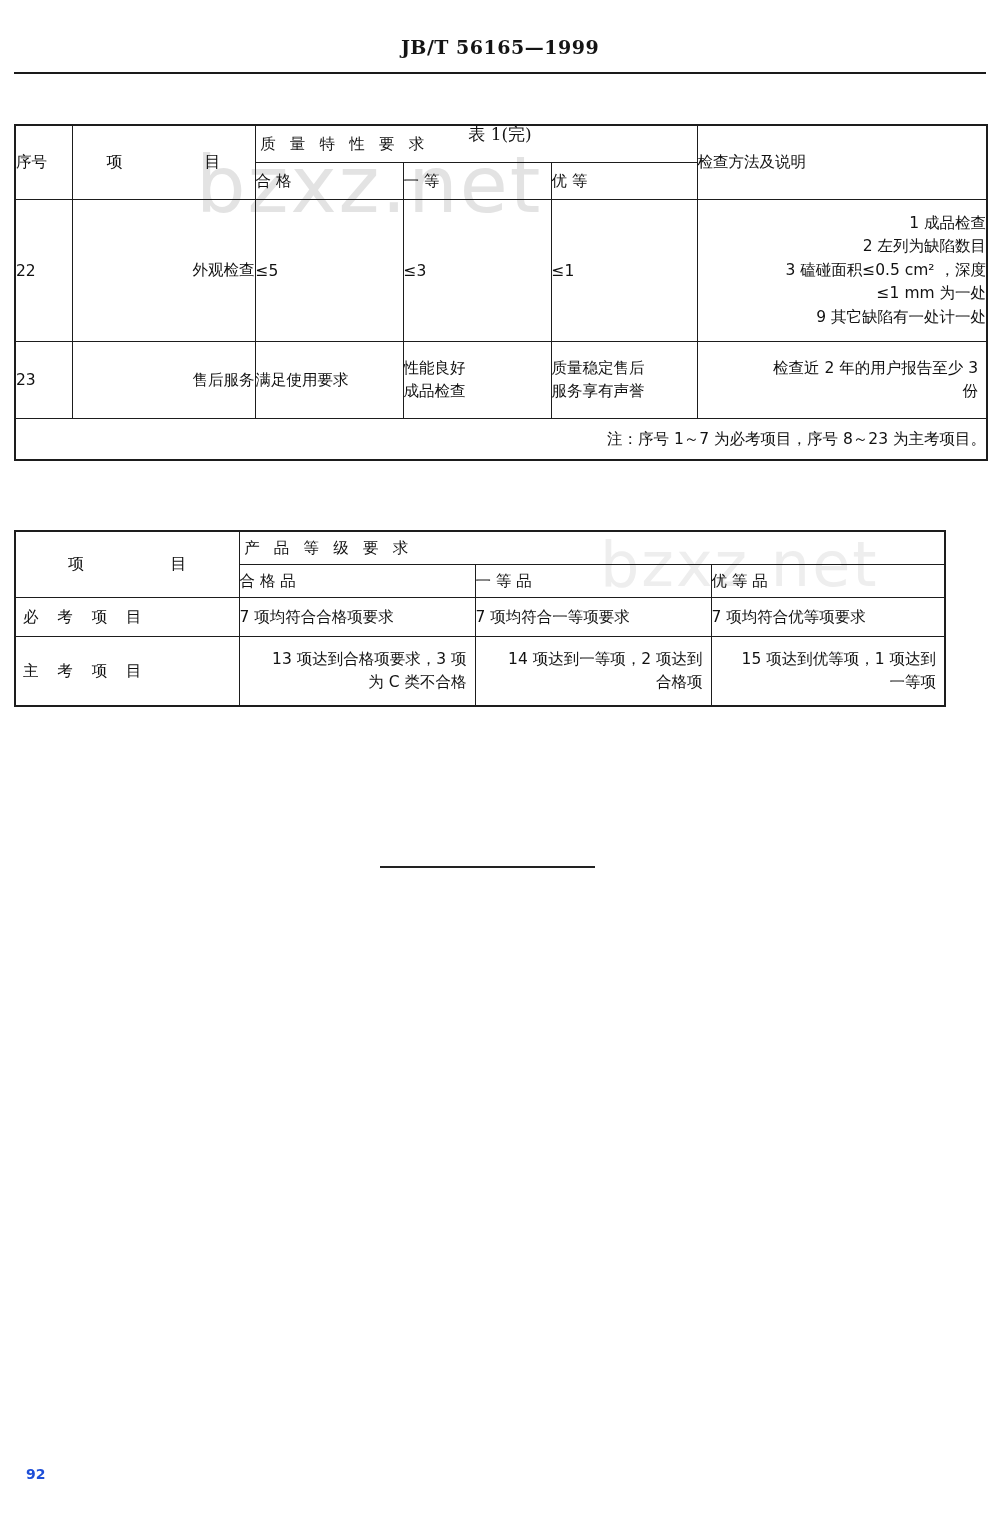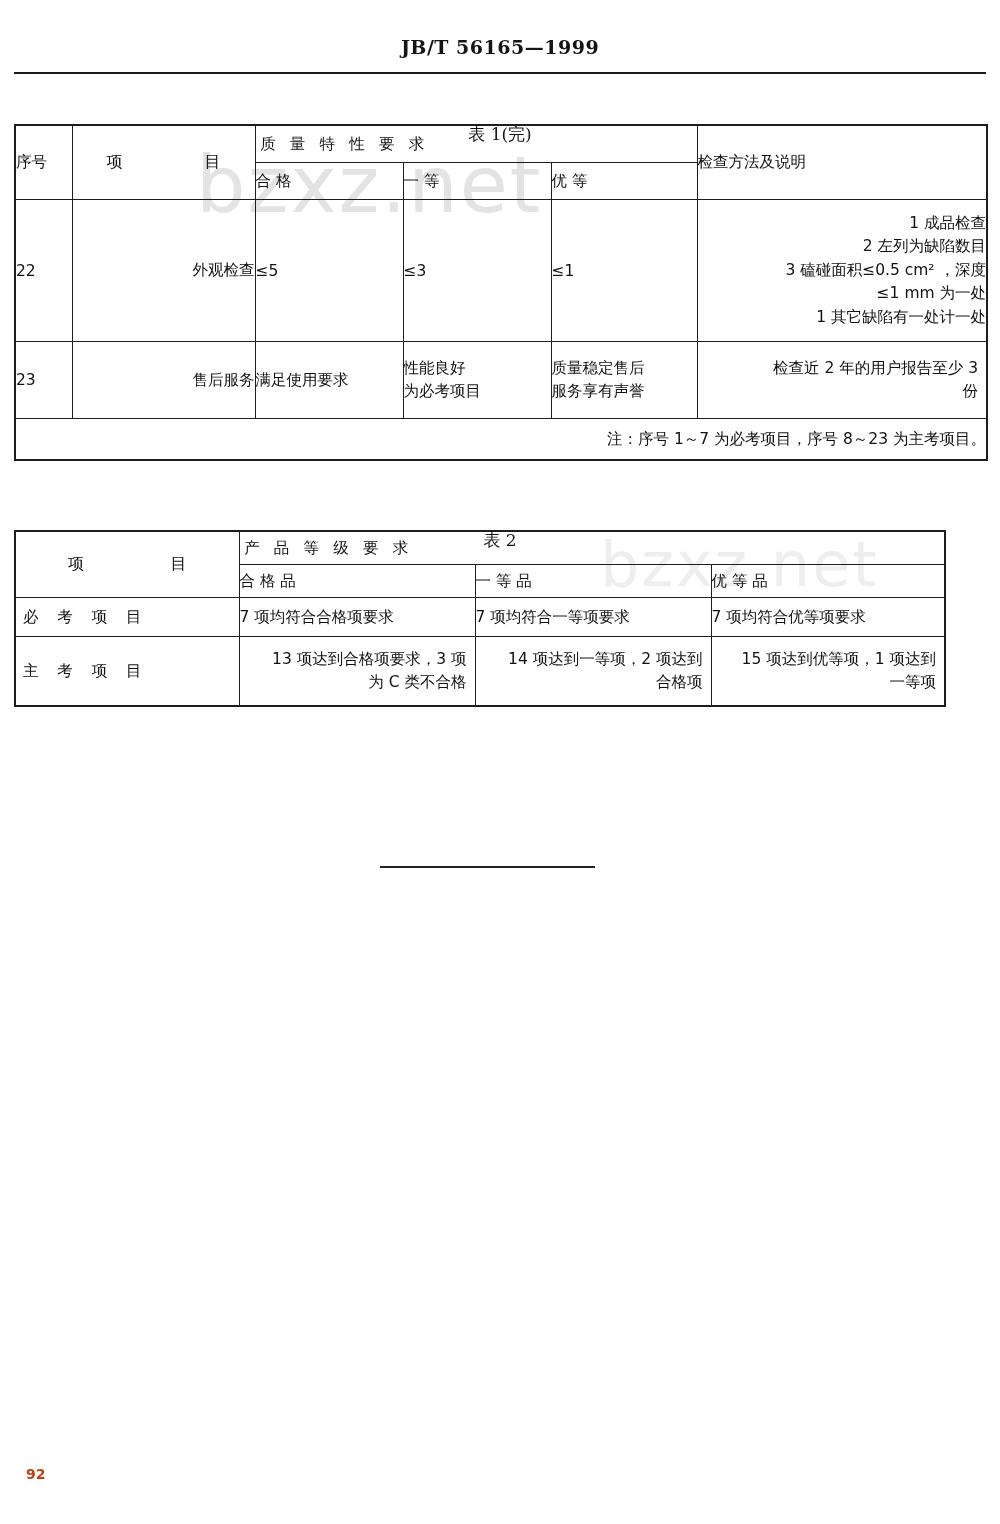--- a/index.html
+++ b/index.html
@@ -167,21 +167,21 @@
   }
 
   
   .folio {
     position: absolute;
     left: 26px;
     top: 1466px;
     font-family: "DejaVu Sans", "Liberation Sans", sans-serif;
     font-size: 14px;
     font-weight: bold;
-    color: #c2410c;
+    color: #1d4ed8;
   }
 </style>
 </head>
 <body>
 
 <div class="page">
 
   <div class="header-wrap">
     <div class="header-title">JB/T 56165—1999</div>
   </div>
@@ -224,50 +224,49 @@
         <td class="l pad-l">外观检查</td>
         <td class="c">≤5</td>
         <td class="c">≤3</td>
         <td class="c">≤1</td>
         <td class="l outer-r">
           <div class="method-list">
             <div>1 成品检查</div>
             <div>2 左列为缺陷数目</div>
             <div>3 磕碰面积≤0.5 cm² ，深度</div>
             <div>≤1 mm 为一处</div>
-            <div>1 其它缺陷有一处计一处</div>
+            <div>9 其它缺陷有一处计一处</div>
           </div>
         </td>
       </tr>
 
       <tr class="row23">
         <td class="c outer-l">23</td>
         <td class="l pad-l">售后服务</td>
         <td class="c">满足使用要求</td>
         <td class="c multi">
           <div>性能良好</div>
-          <div>为必考项目</div>
+          <div>成品检查</div>
         </td>
         <td class="c multi">
           <div>质量稳定售后</div>
           <div>服务享有声誉</div>
         </td>
         <td class="l multi outer-r" style="padding:4px 8px;">
           <div>检查近 2 年的用户报告至少 3</div>
           <div>份</div>
         </td>
       </tr>
 
       <tr class="note-row">
         <td colspan="6" class="l outer-l outer-r outer-b" style="padding-left:32px;">注：序号 1～7 为必考项目，序号 8～23 为主考项目。</td>
       </tr>
     </tbody>
   </table>
 
-  <div class="caption caption-t2">表 2</div>
 
   <table class="doc-table" id="table2">
     <colgroup>
       <col style="width:224px">
       <col style="width:236px">
       <col style="width:236px">
       <col style="width:234px">
     </colgroup>
     <tbody>
       <tr class="t2-h1">

